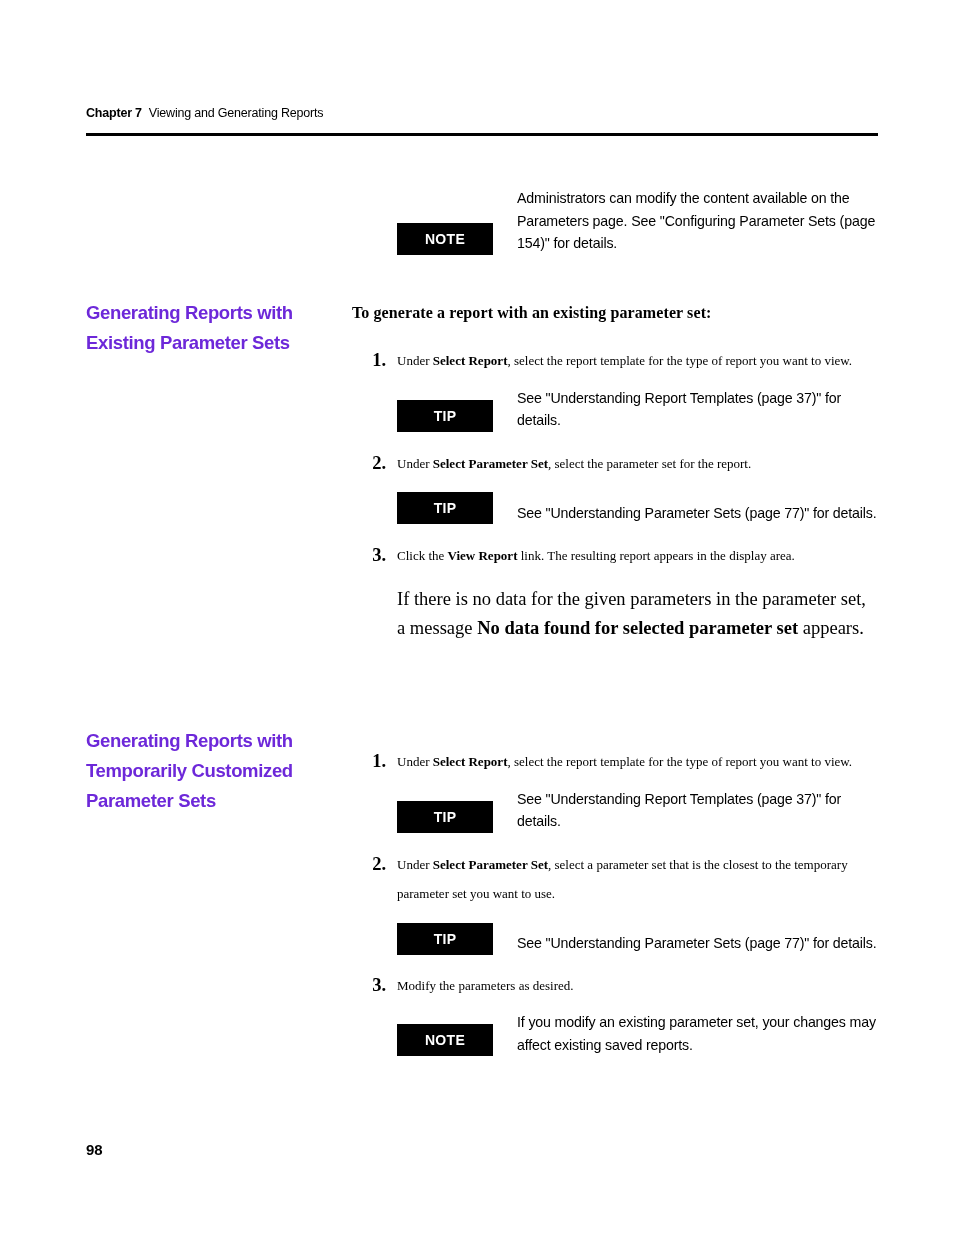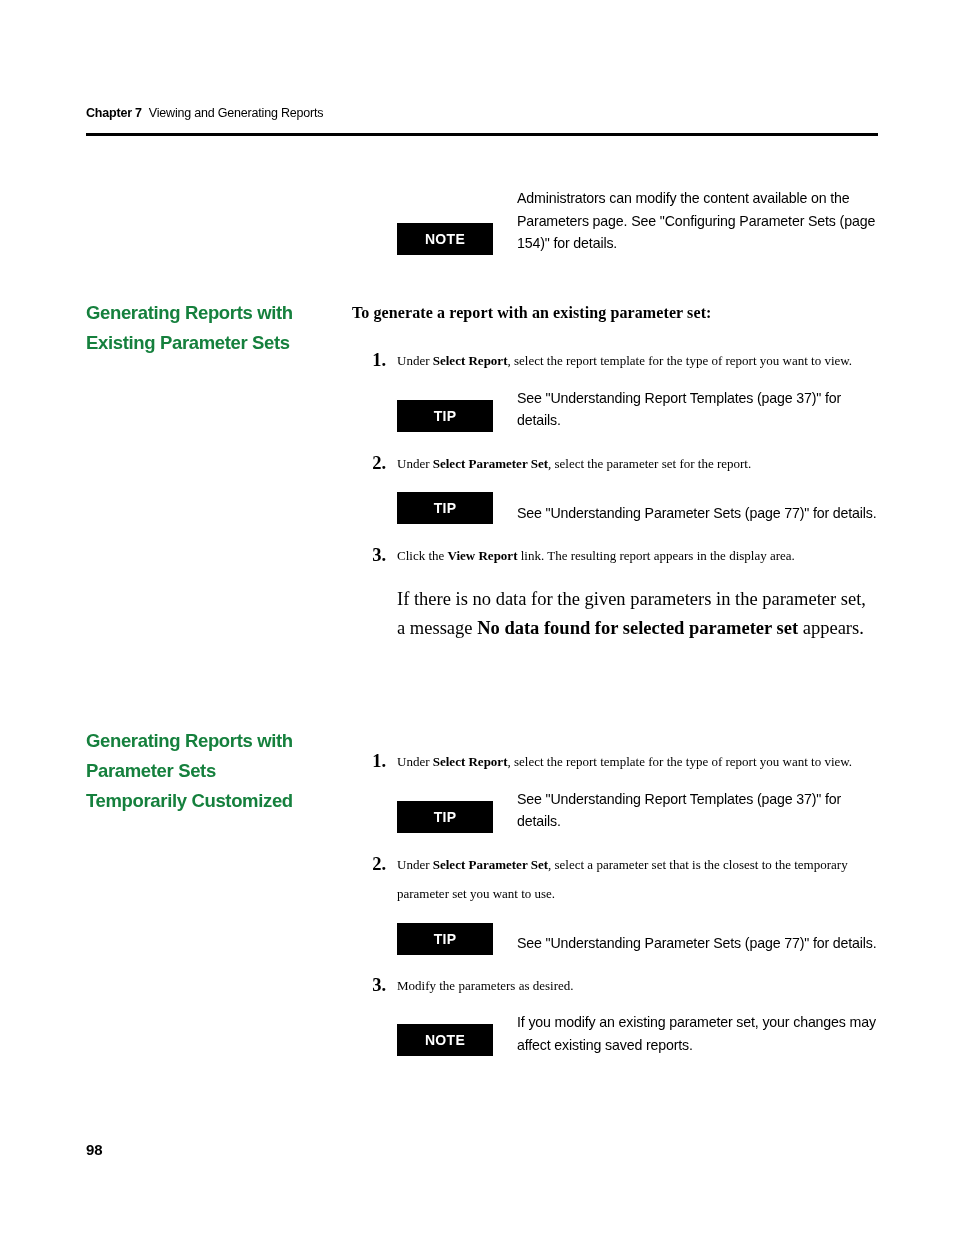--- a/index.html
+++ b/index.html
@@ -62,21 +62,21 @@
     width: 526px;
   }
 
   
   .section-heading {
     font-family: "Liberation Sans", sans-serif;
     font-weight: bold;
     font-size: 18.5px;
     line-height: 30px;
     letter-spacing: -0.35px;
-    color: #15803d;
+    color: #6d28d9;
   }
 
   
   .lead {
     font-family: "Liberation Serif", serif;
     font-weight: bold;
     font-size: 16px;
     line-height: 27px;
     letter-spacing: 0.1px;
   }
@@ -217,22 +217,22 @@
         <div class="step-text"><span>Click the </span><b>View Report</b><span> link. The resulting report appears in the display area.</span></div>
       </div>
 
       <div class="sub-para" style="margin-top: 14px;"><span>If there is no data for the given parameters in the parameter set, a message </span><b>No data found for selected parameter set</b><span> appears.</span></div>
 
     </div>
   </div>
 
   <div class="sidecol" style="top: 726px;">
     <div class="section-heading">Generating Reports with</div>
+    <div class="section-heading">Temporarily Customized</div>
     <div class="section-heading">Parameter Sets</div>
-    <div class="section-heading">Temporarily Customized</div>
   </div>
 
   <div class="bodycol" style="top: 727px;">
 
 
     <div class="steps" style="margin-top: 20px;">
 
       <div class="step">
         <div class="step-num">1.</div>
         <div class="step-text"><span>Under </span><b>Select Report</b><span>, select the report template for the type of report you want to view.</span></div>

